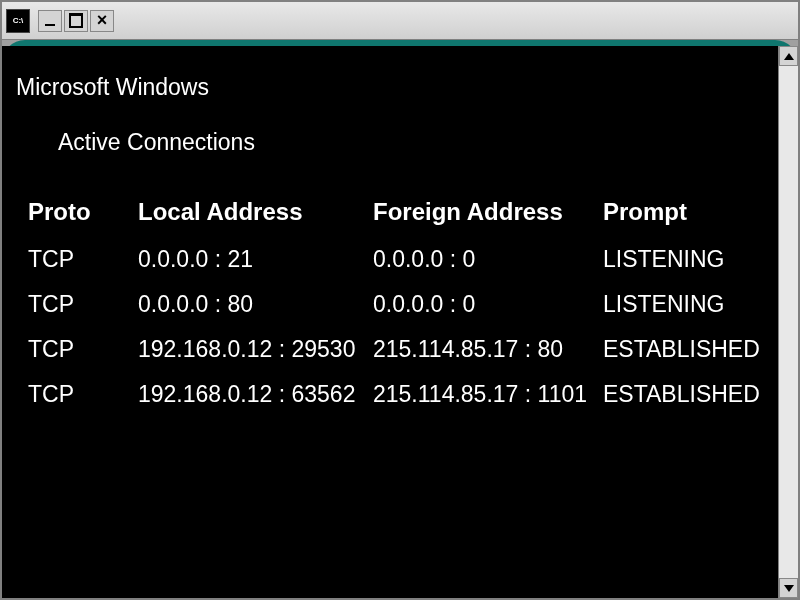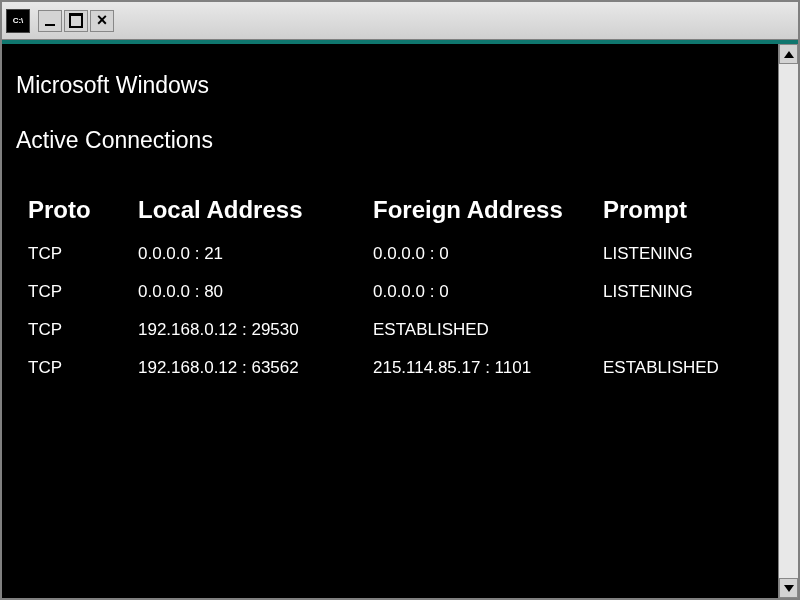--- a/index.html
+++ b/index.html
@@ -80,21 +80,22 @@
       height: 10px;
       border: 2px solid #000;
       border-top-width: 3px;
     }
     .title-btn-close {
       font-size: 18px;
     }
     .terminal-wrapper {
       flex: 1;
       display: flex;
-      border-top: 4px solid #0f766e;
+      border-top: 6px solid #0f766e;
+      border-radius: 23px;
     }
     .terminal {
       flex: 1;
       background: #000;
       color: #fff;
       padding: 28px 14px 14px 14px;
       font-family: Arial, sans-serif;
       font-size: 23px;
       overflow: hidden;
     }
@@ -128,36 +129,37 @@
     }
     .scroll-track {
       flex: 1;
       background: #e8e8e8;
     }
     .line {
       margin-bottom: 28px;
     }
     .header-line {
       margin-bottom: 28px;
+      margin-left: 42px;
     }
     .table-area {
       padding-left: 12px;
       padding-top: 14px;
     }
     .table-header {
       display: flex;
       font-weight: bold;
       margin-bottom: 20px;
       font-size: 24px;
       justify-content: space-between;
     }
     .table-row {
       display: flex;
       margin-bottom: 18px;
-      font-size: 17px;
+      font-size: 23px;
     }
     .col-proto {
       width: 110px;
     }
     .col-local {
       width: 235px;
     }
     .col-foreign {
       width: 230px;
     }
@@ -199,20 +201,21 @@
         </div>
         <div class="table-row">
           <div class="col-proto">TCP</div>
           <div class="col-local">0.0.0.0 : 80</div>
           <div class="col-foreign">0.0.0.0 : 0</div>
           <div class="col-state">LISTENING</div>
         </div>
         <div class="table-row">
           <div class="col-proto">TCP</div>
           <div class="col-local">192.168.0.12 : 29530</div>
+          <div class="col-foreign">215.114.85.17 : 80</div>
           <div class="col-state">ESTABLISHED</div>
         </div>
         <div class="table-row">
           <div class="col-proto">TCP</div>
           <div class="col-local">192.168.0.12 : 63562</div>
           <div class="col-foreign">215.114.85.17 : 1101</div>
           <div class="col-state">ESTABLISHED</div>
         </div>
       </div>
     </div>

